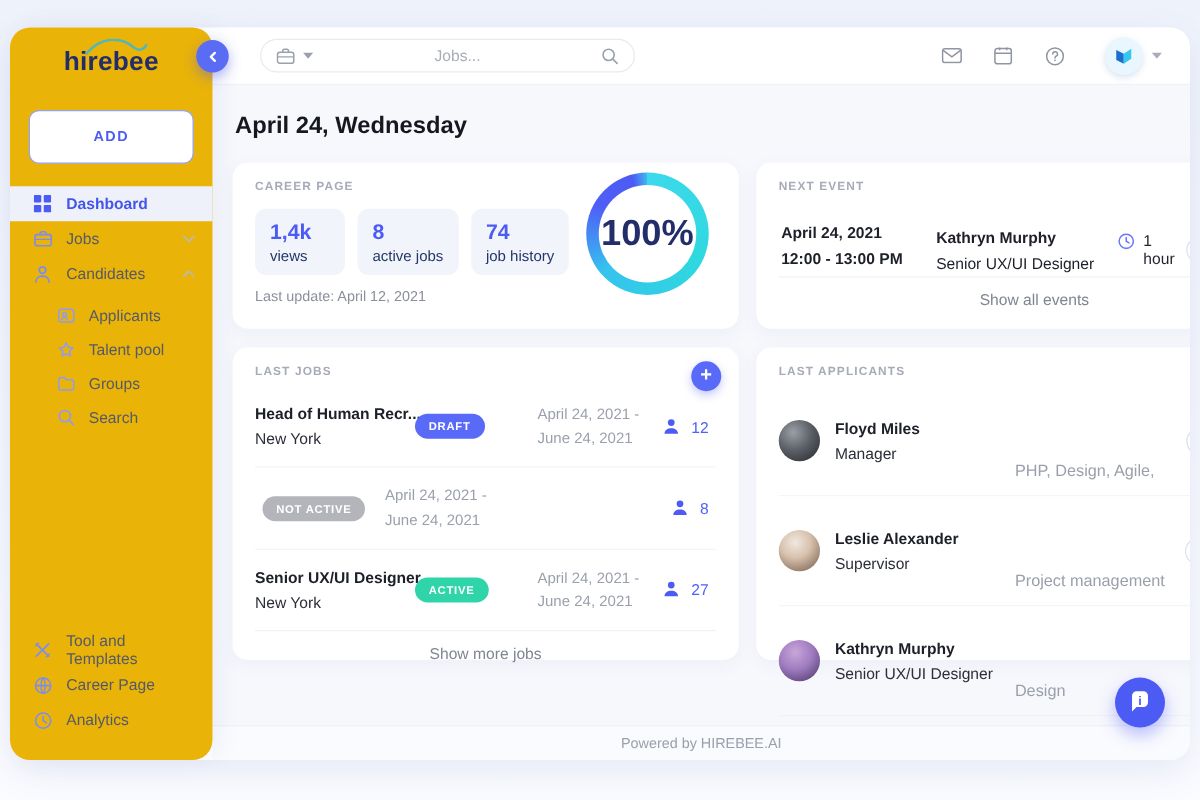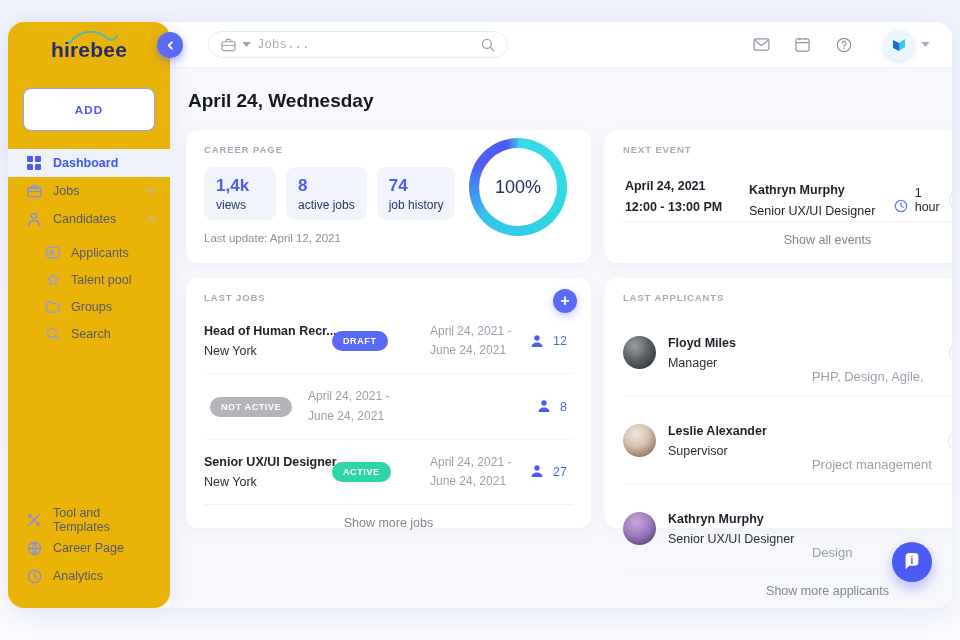--- a/index.html
+++ b/index.html
@@ -49,21 +49,21 @@
   
   .main { flex:1; display:flex; flex-direction:column; border-radius:0 16px 16px 0; overflow:hidden; }
   .topbar {
     height:46px; background:#fff; display:flex; align-items:center; flex:0 0 46px;
     border-bottom:1px solid #f0f2f7; padding:0 22px 0 38px;
   }
   .searchbox {
     width:300px; height:27px; border:1px solid #e7eaf1; border-radius:14px;
     display:flex; align-items:center; padding:0 12px; gap:6px; color:#9aa0ac; background:#fff;
   }
-  .searchbox input { border:0; outline:0; flex:1; font-size:12.5px; color:#555; background:transparent; font-family:Liberation Mono, monospace; }
+  .searchbox input { border:0; outline:0; flex:1; font-size:12.5px; color:#555; background:transparent; font-family:Liberation Sans, sans-serif;text-align:center; }
   .searchbox input::placeholder { color:#a8adb9; }
   .top-icons { margin-left:auto; display:flex; align-items:center; gap:24px; color:#8f95a1; }
   .top-icons .ticon { width:17px; height:17px; cursor:pointer; display:flex; align-items:center; justify-content:center; }
   .avatar-wrap { display:flex; align-items:center; gap:7px; margin-left:8px; cursor:pointer; }
   .avatar { width:30px; height:30px; border-radius:50%; background:#eaf6fd; box-shadow:0 2px 6px rgba(100,140,200,.25); display:flex; align-items:center; justify-content:center; }
   .content { flex:1; background:#f7f8fc; padding:20px 19px 0 16px; overflow:hidden; }
   .page-title { font-size:19px; font-weight:700; color:#16181f; margin:2px 0 18px 2px; }
   .grid { display:grid; grid-template-columns:1fr 1fr; gap:15px 14px; }
   .card { background:#fff; border-radius:12px; box-shadow:0 4px 14px rgba(90,110,180,.06); padding:14px 18px; position:relative; }
   .card-label { font-size:9.5px; font-weight:600; letter-spacing:.9px; color:#a6abb7; }
@@ -72,48 +72,48 @@
   .career { height:133px; }
   .career-row { display:flex; align-items:center; margin-top:12px; gap:10px; }
   .stat-tile { background:#f2f4fb; border-radius:9px; padding:9px 12px 8px 12px; min-width:72px; }
   .stat-value { font-size:17px; font-weight:700; color:#4d5bf5; }
   .stat-label { font-size:12px; color:#233768; margin-top:2px; }
   .last-update { font-size:11.5px; color:#8a8f9c; margin-top:12px; }
   .donut-wrap { margin-left:auto; margin-right:6px; margin-top:-6px; }
   .donut { width:98px; height:98px; border-radius:50%; position:relative;
     background:conic-gradient(from 0deg,#3cd9ec 0deg,#2fd8de 120deg,#36c2ee 230deg,#4f5ef6 300deg,#4d5bf5 345deg,#41b9f0 360deg); }
   .donut::after { content:""; position:absolute; inset:10px; border-radius:50%; background:#fff; }
-  .donut span { position:absolute; inset:0; display:flex; align-items:center; justify-content:center; font-size:18px; font-weight:400; color:#232d69; z-index:2; }
+  .donut span { position:absolute; inset:0; display:flex; align-items:center; justify-content:center; font-size:29px; font-weight:700; color:#232d69; z-index:2; }
   
   .event { height:133px; display:flex; flex-direction:column; }
   .event-row { display:flex; align-items:center; margin-top:24px; padding:0 2px; }
   .ev-col .l1 { font-size:12.5px; font-weight:700; color:#1d2029; margin-bottom:7px; }
   .ev-col .l2 { font-size:12.5px; color:#1d2029; }
   .ev-col.bold2 .l2 { font-weight:400; }
   .ev-when { width:128px; }
   .ev-who { width:150px; }
-  .ev-dur { display:flex; align-items:flex-end; gap:6px; font-size:12.5px; color:#23262f; }
+  .ev-dur { display:flex; align-items:flex-start; gap:6px; font-size:12.5px; color:#23262f; }
   .ev-dur .nicon { color:#6a78f7; width:15px; height:15px; }
   .pill { border:1px solid #dfe2e9; border-radius:12px; padding:5px 12px; font-size:9px; font-weight:700; letter-spacing:.6px; color:#3c404b; background:#fff; white-space:nowrap; }
   .ev-pill { margin-left:auto; }
   .show-link { border-top:1px solid #f1f2f6; margin-top:auto; text-align:center; font-size:12.5px; color:#7f8591; padding:11px 0 2px 0; cursor:pointer; }
   
   .tall { height:250px; display:flex; flex-direction:column; }
   .job-row { display:flex; align-items:center; padding:13px 2px 13px 0; border-bottom:1px solid #f4f5f8; }
   .job-row:last-of-type { border-bottom:0; }
   .job-main { width:122px; }
   .job-title { font-size:12.5px; font-weight:700; color:#1d2029; margin-bottom:6px; white-space:nowrap; }
   .job-city { font-size:12.5px; color:#2c2f38; }
   .badge { border-radius:11px; color:#fff; font-size:9px; font-weight:700; letter-spacing:.6px; padding:5px 11px; white-space:nowrap; }
   .badge.draft { background:#5a6af8; }
   .badge.notactive { background:#b4b5bb; }
   .badge.active { background:#2fd5a9; }
   .job-badge { width:94px; display:flex; justify-content:flex-start; margin-left:6px; }
   .job-dates { font-size:12px; color:#9aa0ab; width:100px; line-height:1.6; margin-left:4px; }
-  .job-count { margin-left:auto; display:flex; align-items:center; gap:8px; font-size:12.5px; color:#4d61fc; padding-right:4px; }
+  .job-count { margin-left:auto; display:flex; align-items:flex-end; gap:8px; font-size:12.5px; color:#4d61fc; padding-right:4px; }
   .job-count .nicon { color:#4d5bf5; width:15px; height:15px; }
   .app-row { display:flex; align-items:center; padding:12px 2px 12px 0; border-bottom:1px solid #f4f5f8; }
   .app-row:last-of-type { border-bottom:0; }
   .av { width:33px; height:33px; border-radius:50%; flex:0 0 33px; margin-right:12px; }
   .av.floyd { background:radial-gradient(circle at 35% 30%,#9aa0a8 0%,#5d6167 45%,#23262b 100%); }
   .av.leslie { background:radial-gradient(circle at 40% 30%,#f0e8e0 0%,#d9c2ae 40%,#6e5644 100%); }
   .av.kathryn { background:radial-gradient(circle at 40% 30%,#c9a6d8 0%,#9f7cc0 45%,#473063 100%); }
   .app-main { width:140px; }
   .app-name { font-size:12.5px; font-weight:700; color:#1d2029; margin-bottom:6px; white-space:nowrap; }
   .app-role { font-size:12.5px; color:#2c2f38; white-space:nowrap; }
@@ -494,20 +494,23 @@
 
             </div>
           </div>
 
           <div class="show-link">Show more applicants</div>
         </section>
 
       </div>
     </div>
 
+    <div class="footer">
+      <span>Powered by HIREBEE.AI</span>
+    </div>
   </div>
 
   <div class="info-fab">
     <span>
       <svg width="20" height="20" viewBox="0 0 22 22">
           <path d="M4 5 a4 4 0 0 1 4-4 h6 a4 4 0 0 1 4 4 v6 a4 4 0 0 1-4 4 h-6 l-4 4 z" fill="#ffffff"></path>
           <text x="11" y="13.5" text-anchor="middle" font-family="Liberation Sans, sans-serif" font-size="11" font-weight="bold" fill="#4d5bf5">i</text>
         </svg>
     </span>
   </div>

